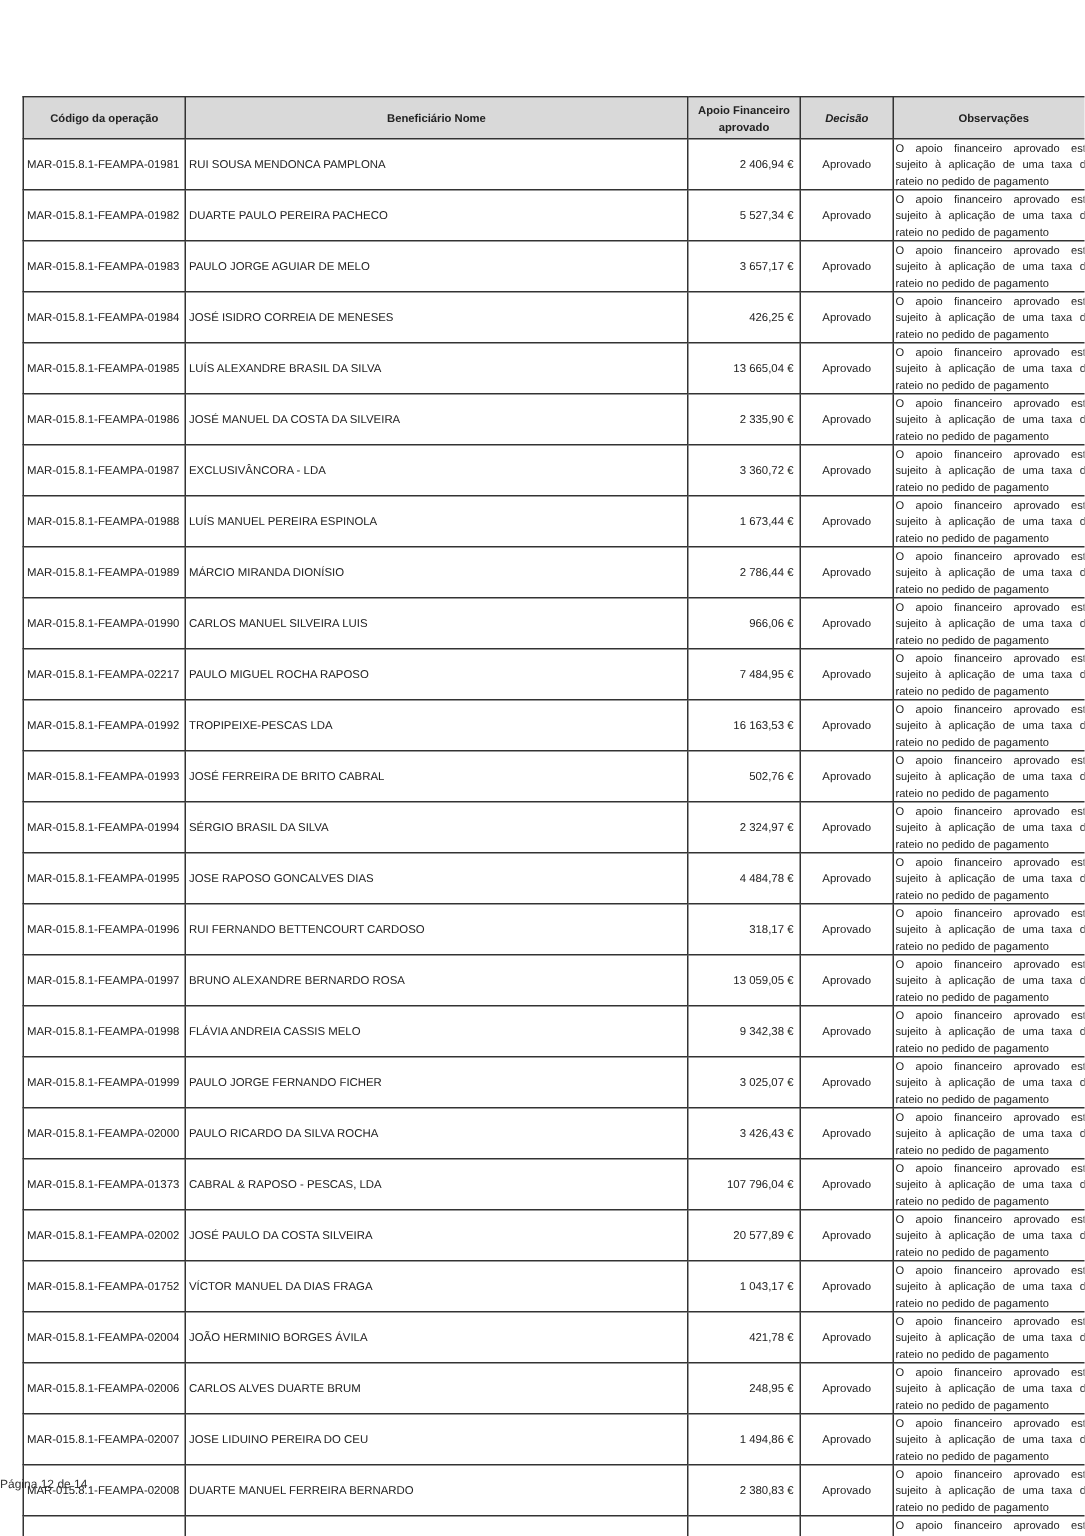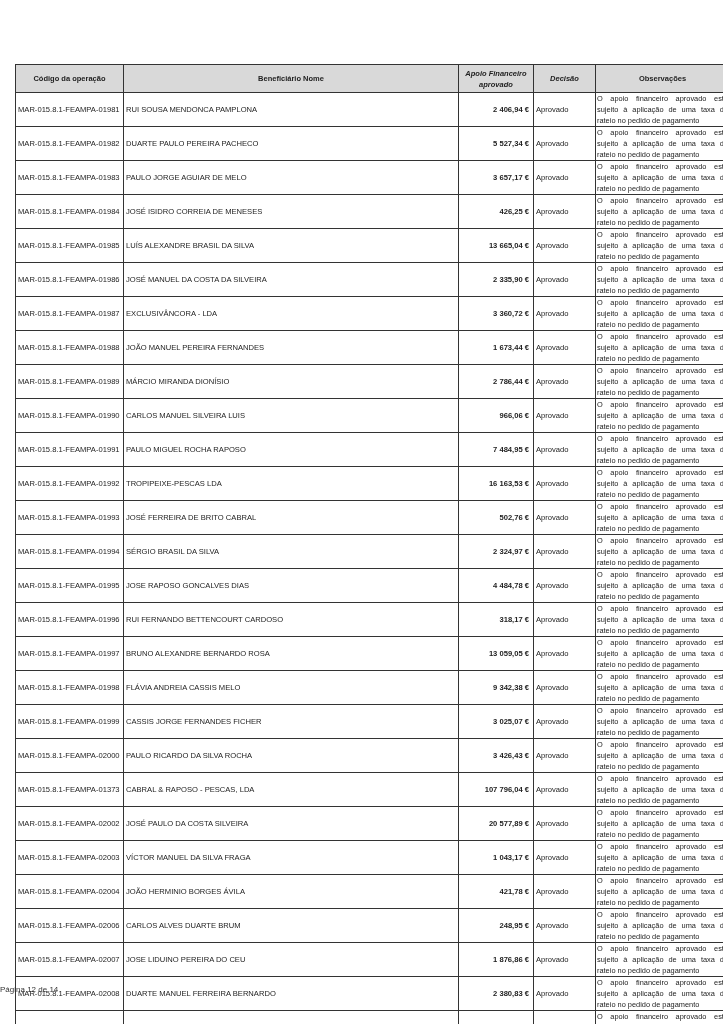--- a/index.html
+++ b/index.html
@@ -5,25 +5,25 @@
   html, body { margin: 0; padding: 0; background: #ffffff; }
   body { width: 723px; height: 1024px; position: relative; overflow: hidden;
          font-family: "Liberation Sans", sans-serif; color: #222; }
   .tbl { position: absolute; left: 15px; top: 64px; width: 689px;
          border-collapse: collapse; table-layout: fixed; }
   .tbl th, .tbl td { border: 1px solid #333; padding: 0 2px; overflow: hidden; white-space: nowrap; }
   .tbl th { background: #d9d9d9; font-size: 7.5px; font-weight: bold; height: 27px; text-align: center; line-height: 11px; }
   .tbl td { height: 24px; font-size: 7.6px; }
   .c1 { width: 103px; }
   .c2 { width: 330px; }
-  .c3 { width: 70px; font-style: italic; }
+  .c3 { width: 70px; }
   .c4 { width: 57px; font-style: italic; }
   .c5 { width: 129px; }
-  td.amt { text-align: right; padding-right: 4px; font-weight: bold; }
-  td.dec { text-align: left; }
+  td.amt { text-align: right; padding-right: 4px; }
+  td.dec { text-align: center; }
   td.obs { white-space: normal; font-size: 7.4px; line-height: 11px; text-align: justify; text-align-last: left; padding: 0 1px; }
   .footer { position: absolute; top: 985px; left: 0; width: 723px; text-align: left; font-size: 8px; color: #333; }
 </style>
 </head>
 <body>
 
 <table class="tbl">
   <thead>
     <tr>
       <th class="c1">Código da operação</th>
@@ -85,21 +85,21 @@
   <tr>
     <td>MAR-015.8.1-FEAMPA-01987</td>
     <td>EXCLUSIVÂNCORA - LDA</td>
     <td class="amt">3 360,72 €</td>
     <td class="dec">Aprovado</td>
     <td class="obs">O apoio financeiro aprovado está sujeito à aplicação de uma taxa de rateio no pedido de pagamento</td>
   </tr>
 
   <tr>
     <td>MAR-015.8.1-FEAMPA-01988</td>
-    <td>JOÃO MANUEL PEREIRA FERNANDES</td>
+    <td>LUÍS MANUEL PEREIRA ESPINOLA</td>
     <td class="amt">1 673,44 €</td>
     <td class="dec">Aprovado</td>
     <td class="obs">O apoio financeiro aprovado está sujeito à aplicação de uma taxa de rateio no pedido de pagamento</td>
   </tr>
 
   <tr>
     <td>MAR-015.8.1-FEAMPA-01989</td>
     <td>MÁRCIO MIRANDA DIONÍSIO</td>
     <td class="amt">2 786,44 €</td>
     <td class="dec">Aprovado</td>
@@ -108,21 +108,21 @@
 
   <tr>
     <td>MAR-015.8.1-FEAMPA-01990</td>
     <td>CARLOS MANUEL SILVEIRA LUIS</td>
     <td class="amt">966,06 €</td>
     <td class="dec">Aprovado</td>
     <td class="obs">O apoio financeiro aprovado está sujeito à aplicação de uma taxa de rateio no pedido de pagamento</td>
   </tr>
 
   <tr>
-    <td>MAR-015.8.1-FEAMPA-01991</td>
+    <td>MAR-015.8.1-FEAMPA-02217</td>
     <td>PAULO MIGUEL ROCHA RAPOSO</td>
     <td class="amt">7 484,95 €</td>
     <td class="dec">Aprovado</td>
     <td class="obs">O apoio financeiro aprovado está sujeito à aplicação de uma taxa de rateio no pedido de pagamento</td>
   </tr>
 
   <tr>
     <td>MAR-015.8.1-FEAMPA-01992</td>
     <td>TROPIPEIXE-PESCAS LDA</td>
     <td class="amt">16 163,53 €</td>
@@ -173,21 +173,21 @@
   <tr>
     <td>MAR-015.8.1-FEAMPA-01998</td>
     <td>FLÁVIA ANDREIA CASSIS MELO</td>
     <td class="amt">9 342,38 €</td>
     <td class="dec">Aprovado</td>
     <td class="obs">O apoio financeiro aprovado está sujeito à aplicação de uma taxa de rateio no pedido de pagamento</td>
   </tr>
 
   <tr>
     <td>MAR-015.8.1-FEAMPA-01999</td>
-    <td>CASSIS JORGE FERNANDES FICHER</td>
+    <td>PAULO JORGE FERNANDO FICHER</td>
     <td class="amt">3 025,07 €</td>
     <td class="dec">Aprovado</td>
     <td class="obs">O apoio financeiro aprovado está sujeito à aplicação de uma taxa de rateio no pedido de pagamento</td>
   </tr>
 
   <tr>
     <td>MAR-015.8.1-FEAMPA-02000</td>
     <td>PAULO RICARDO DA SILVA ROCHA</td>
     <td class="amt">3 426,43 €</td>
     <td class="dec">Aprovado</td>
@@ -204,22 +204,22 @@
 
   <tr>
     <td>MAR-015.8.1-FEAMPA-02002</td>
     <td>JOSÉ PAULO DA COSTA SILVEIRA</td>
     <td class="amt">20 577,89 €</td>
     <td class="dec">Aprovado</td>
     <td class="obs">O apoio financeiro aprovado está sujeito à aplicação de uma taxa de rateio no pedido de pagamento</td>
   </tr>
 
   <tr>
-    <td>MAR-015.8.1-FEAMPA-02003</td>
-    <td>VÍCTOR MANUEL DA SILVA FRAGA</td>
+    <td>MAR-015.8.1-FEAMPA-01752</td>
+    <td>VÍCTOR MANUEL DA DIAS FRAGA</td>
     <td class="amt">1 043,17 €</td>
     <td class="dec">Aprovado</td>
     <td class="obs">O apoio financeiro aprovado está sujeito à aplicação de uma taxa de rateio no pedido de pagamento</td>
   </tr>
 
   <tr>
     <td>MAR-015.8.1-FEAMPA-02004</td>
     <td>JOÃO HERMINIO BORGES ÁVILA</td>
     <td class="amt">421,78 €</td>
     <td class="dec">Aprovado</td>
@@ -230,21 +230,21 @@
     <td>MAR-015.8.1-FEAMPA-02006</td>
     <td>CARLOS ALVES DUARTE BRUM</td>
     <td class="amt">248,95 €</td>
     <td class="dec">Aprovado</td>
     <td class="obs">O apoio financeiro aprovado está sujeito à aplicação de uma taxa de rateio no pedido de pagamento</td>
   </tr>
 
   <tr>
     <td>MAR-015.8.1-FEAMPA-02007</td>
     <td>JOSE LIDUINO PEREIRA DO CEU</td>
-    <td class="amt">1 876,86 €</td>
+    <td class="amt">1 494,86 €</td>
     <td class="dec">Aprovado</td>
     <td class="obs">O apoio financeiro aprovado está sujeito à aplicação de uma taxa de rateio no pedido de pagamento</td>
   </tr>
 
   <tr>
     <td>MAR-015.8.1-FEAMPA-02008</td>
     <td>DUARTE MANUEL FERREIRA BERNARDO</td>
     <td class="amt">2 380,83 €</td>
     <td class="dec">Aprovado</td>
     <td class="obs">O apoio financeiro aprovado está sujeito à aplicação de uma taxa de rateio no pedido de pagamento</td>

